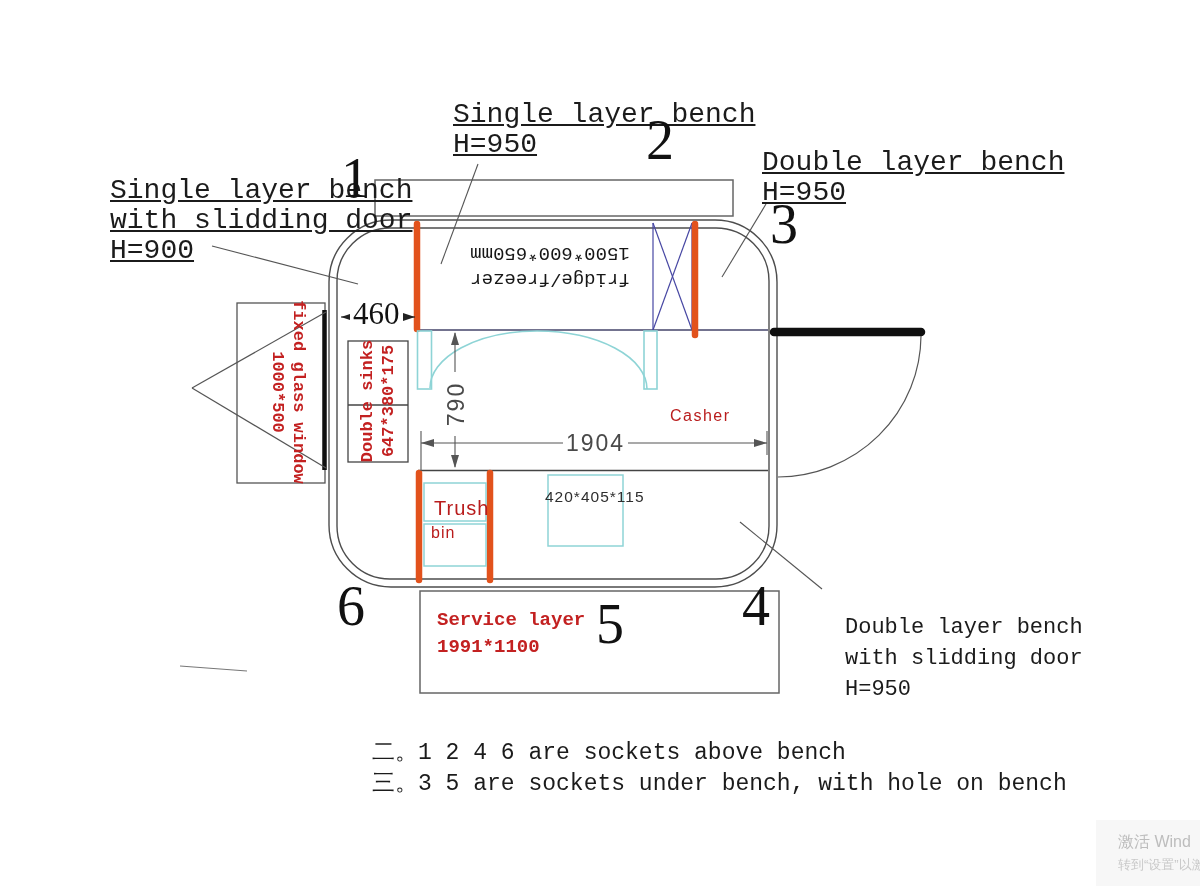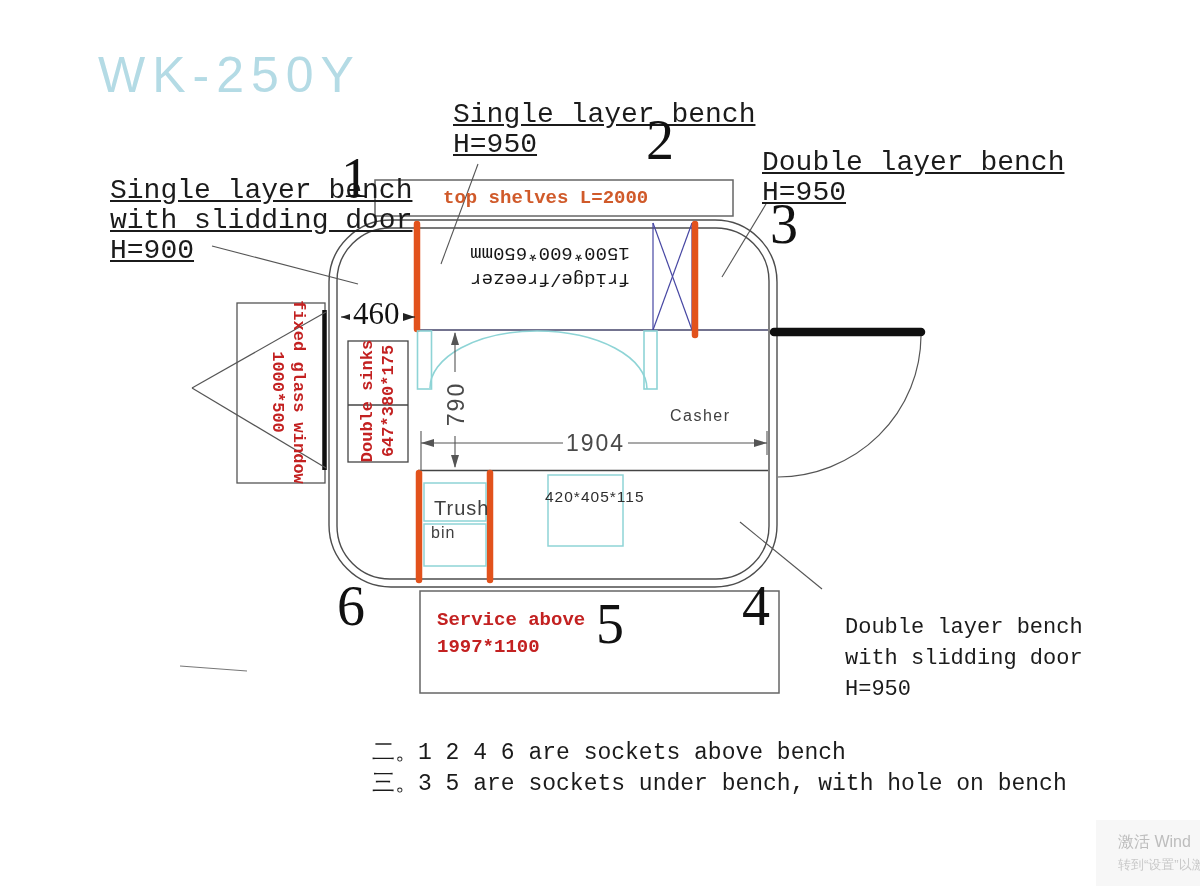--- a/index.html
+++ b/index.html
@@ -5,21 +5,21 @@
   html,body{margin:0;padding:0;background:#ffffff;}
   #stage{position:relative;width:1200px;height:886px;background:#ffffff;overflow:hidden;
          font-family:"Liberation Sans",sans-serif;}
   .abs{position:absolute;}
   svg{position:absolute;left:0;top:0;}
   .t-mono{font-family:"Liberation Mono",monospace;color:#1b1b1b;}
   .black-label{font-size:28px;line-height:30px;white-space:nowrap;text-decoration:underline;}
   .red-label{color:#c32121;font-weight:700;white-space:nowrap;}
   .orange-label{color:#d05a2a;font-weight:700;white-space:nowrap;}
   .num{font-family:"Liberation Serif",serif;font-size:56px;line-height:1;color:#111;}
-  .cad{font-family:"Liberation Sans",sans-serif;color:#404040;white-space:nowrap;}
+  .cad{font-family:"Liberation Sans",sans-serif;color:#b91c1c;white-space:nowrap;}
   .dim-bg{background:#ffffff;padding:0 3px;text-align:center;}
   .title-line{font-family:"Liberation Sans",sans-serif;font-weight:400;font-size:50px;
               letter-spacing:7px;color:#b4dbe5;white-space:nowrap;line-height:1.18;}
   .rot90{transform:rotate(90deg);}
   .rot-90{transform:rotate(-90deg);}
   .rot180{transform:rotate(180deg);}
   .center-txt{text-align:center;}
   .notes-line{font-size:23px;line-height:31px;white-space:nowrap;}
   .wm{color:#bdbdbd;white-space:nowrap;}
 </style>
@@ -111,21 +111,20 @@
     <g stroke="#555" stroke-width="1.1">
       <line x1="212" y1="246" x2="358" y2="284"></line>
       <line x1="478" y1="164" x2="441" y2="264"></line>
       <line x1="766" y1="204" x2="722" y2="277"></line>
       <line x1="822" y1="589" x2="740" y2="522"></line>
       <line x1="180" y1="666" x2="247" y2="671" stroke="#777"></line>
     </g>
   </svg>
 
   <div class="abs" style="left:98px;top:46px;">
-    <div class="title-line">WK-250Y</div>
   </div>
 
   <div class="abs t-mono black-label" style="left:110px;top:176px;">
     <div>Single layer bench</div>
     <div>with slidding door</div>
     <div>H=900</div>
   </div>
 
   <div class="abs t-mono black-label" style="left:453px;top:100px;">
     <div>Single layer bench</div>
@@ -143,21 +142,20 @@
     <div>H=950</div>
   </div>
 
   <div class="abs num" style="left:341px;top:150px;">1</div>
   <div class="abs num" style="left:646px;top:112px;">2</div>
   <div class="abs num" style="left:770px;top:196px;">3</div>
   <div class="abs num" style="left:742px;top:578px;">4</div>
   <div class="abs num" style="left:596px;top:596px;">5</div>
   <div class="abs num" style="left:337px;top:578px;">6</div>
 
-  <div class="abs t-mono orange-label" style="left:443px;top:187px;font-size:19px;">top shelves L=2000</div>
 
   <div class="abs t-mono rot180 center-txt" style="left:430px;top:240px;width:240px;font-size:19px;line-height:26px;color:#161616;">
     <div>fridge/freezer</div>
     <div>1500*600*650mm</div>
   </div>
 
   <div class="abs t-mono red-label rot90 center-txt" style="left:188px;top:371px;width:200px;font-size:17px;line-height:21px;">
     <div>fixed glass window</div>
     <div>1000*500</div>
   </div>
@@ -170,22 +168,22 @@
   <div class="abs dim-bg" style="left:350px;top:298px;font-family:'Liberation Serif',serif;font-size:31px;line-height:1;color:#111;">460</div>
   <div class="abs cad dim-bg rot-90" style="left:424px;top:392px;width:58px;font-size:23px;line-height:24px;letter-spacing:2px;color:#4a4a4a;text-align:center;">790</div>
   <div class="abs cad dim-bg" style="left:563px;top:430px;font-size:23px;line-height:26px;letter-spacing:2px;color:#4a4a4a;">1904</div>
 
   <div class="abs cad" style="left:670px;top:407px;font-size:16px;letter-spacing:1.5px;">Casher</div>
   <div class="abs cad" style="left:434px;top:497px;font-size:20px;letter-spacing:1px;">Trush</div>
   <div class="abs cad" style="left:431px;top:524px;font-size:16px;letter-spacing:1px;">bin</div>
   <div class="abs cad" style="left:545px;top:488px;font-size:15.5px;letter-spacing:1px;color:#2e2e2e;">420*405*115</div>
 
   <div class="abs t-mono red-label" style="left:437px;top:607px;font-size:19px;line-height:27px;">
-    <div>Service above</div>
-    <div>1997*1100</div>
+    <div>Service layer</div>
+    <div>1991*1100</div>
   </div>
 
   <div class="abs t-mono" style="left:372px;top:738px;">
     <div class="notes-line">二。1 2 4 6 are sockets above bench</div>
     <div class="notes-line">三。3 5 are sockets under bench, with hole on bench</div>
   </div>
 
   <div class="abs wm" style="left:1118px;top:832px;font-size:16px;">激活 Wind</div>
   <div class="abs wm" style="left:1118px;top:856px;font-size:13px;color:#c9c9c9;">转到“设置”以激</div>
 

